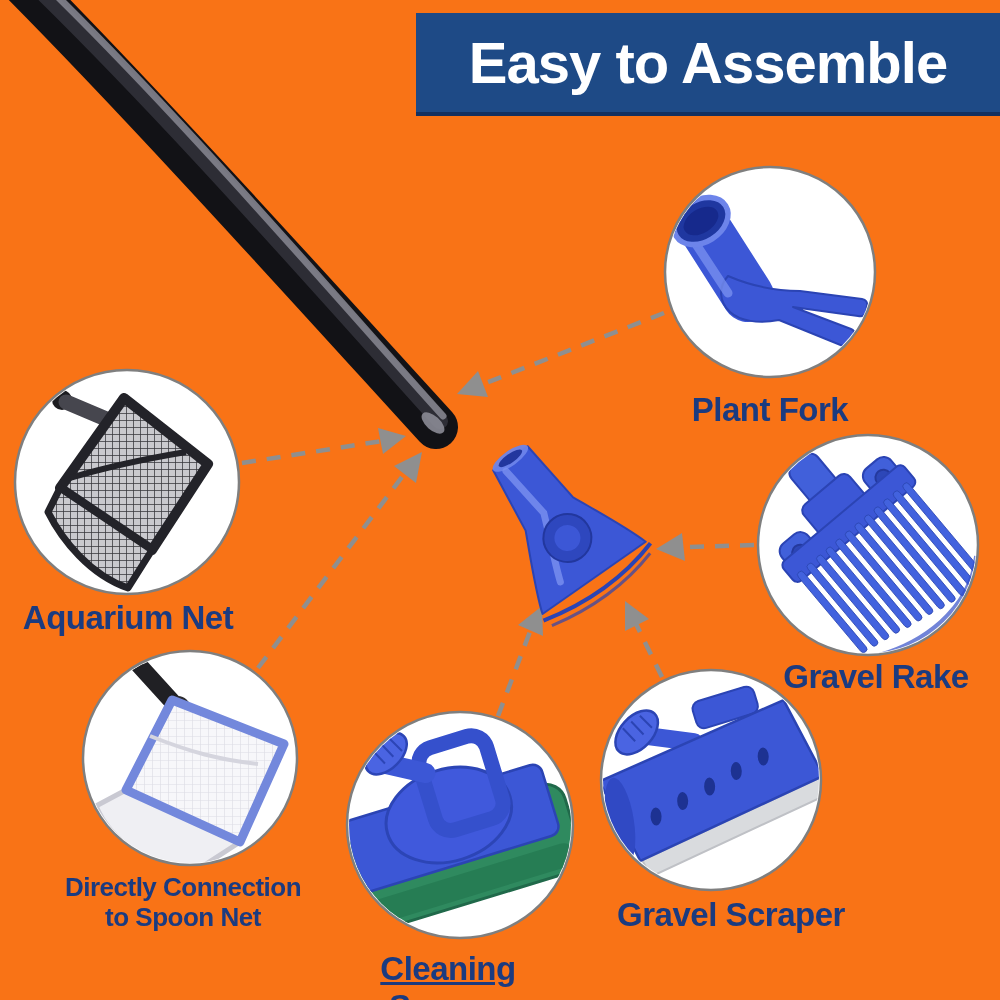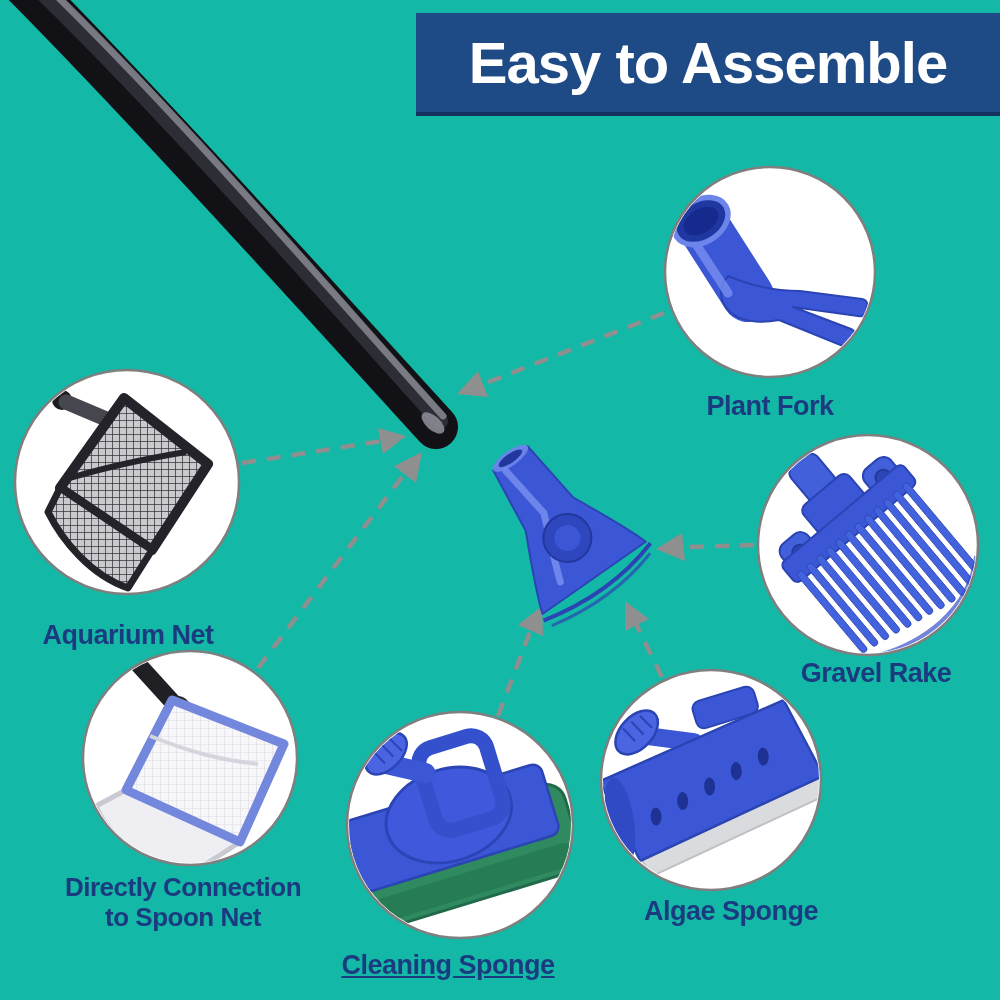--- a/index.html
+++ b/index.html
@@ -1,27 +1,27 @@
 <!DOCTYPE html>
 <html style="--banner-bg: #1E4A86; --banner-text: #FFFFFF; --label-navy: #1B3B80; --arrow-gray: #8F8F8F; --circle-gray: #7F7F7F; --plastic-blue: #3C57D6; --plastic-blue-dark: #2B44B4; --sponge-green: #2F8A5F; --pole-black: #121216;"><head>
 <meta charset="utf-8">
 <style>
   html,body{margin:0;padding:0;background:#fff;}
-  .canvas{position:relative;width:1000px;height:1000px;background:#14b8a6;overflow:hidden;
+  .canvas{position:relative;width:1000px;height:1000px;background:#f97316;overflow:hidden;
           font-family:"Liberation Sans",sans-serif;}
   .art{position:absolute;left:0;top:0;width:1000px;height:1000px;}
   .banner{position:absolute;left:416px;top:13px;width:584px;height:99px;
           background:var(--banner-bg,#1E4A86);border-bottom:4px solid #14305F;
           display:flex;align-items:center;justify-content:center;}
   .banner span{color:var(--banner-text,#FFFFFF);font-size:58px;font-weight:bold;letter-spacing:-1px;white-space:nowrap;}
   .lbl{position:absolute;color:var(--label-navy,#1B3B80);font-weight:bold;text-align:center;
-       font-size:27px;line-height:1.15;letter-spacing:-0.5px;}
+       font-size:33px;line-height:1.15;letter-spacing:-0.5px;}
   .lbl-connector{left:498px;top:450px;width:220px;}
   .lbl-plant-fork{left:660px;top:391px;width:220px;}
-  .lbl-aquarium-net{left:8px;top:599px;width:240px;margin-top:21px;}
+  .lbl-aquarium-net{left:8px;top:599px;width:240px;}
   .lbl-gravel-rake{left:756px;top:658px;width:240px;}
   .lbl-spoon-net{left:38px;top:873px;width:290px;font-size:26px;}
   .lbl-cleaning-sponge{left:323px;top:950px;width:250px;text-decoration:underline;}
   .lbl-algae-scraper{left:606px;top:896px;width:250px;}
   .ring{fill:#ffffff;stroke:var(--circle-gray,#7F7F7F);stroke-width:2.5;}
   .dash{stroke:var(--arrow-gray,#8F8F8F);stroke-width:4.5;stroke-dasharray:14 11;fill:none;}
   .head{fill:var(--arrow-gray,#8F8F8F);}
   .p-blue{fill:var(--plastic-blue,#3C57D6);}
   .s-blue-d{stroke:var(--plastic-blue-dark,#2B44B4);}
   .pole{stroke:var(--pole-black,#121216);}
@@ -201,15 +201,15 @@
   </div>
 
   <div class="lbl lbl-plant-fork">Plant Fork</div>
   <div class="lbl lbl-aquarium-net">Aquarium Net</div>
   <div class="lbl lbl-spoon-net">
     <div>Directly Connection</div>
     <div>to Spoon Net</div>
   </div>
   <div class="lbl lbl-gravel-rake">Gravel Rake</div>
   <div class="lbl lbl-cleaning-sponge">Cleaning Sponge</div>
-  <div class="lbl lbl-algae-scraper">Algae Sponge</div>
+  <div class="lbl lbl-algae-scraper">Gravel Scraper</div>
 
 </div>
 
 </body></html>

